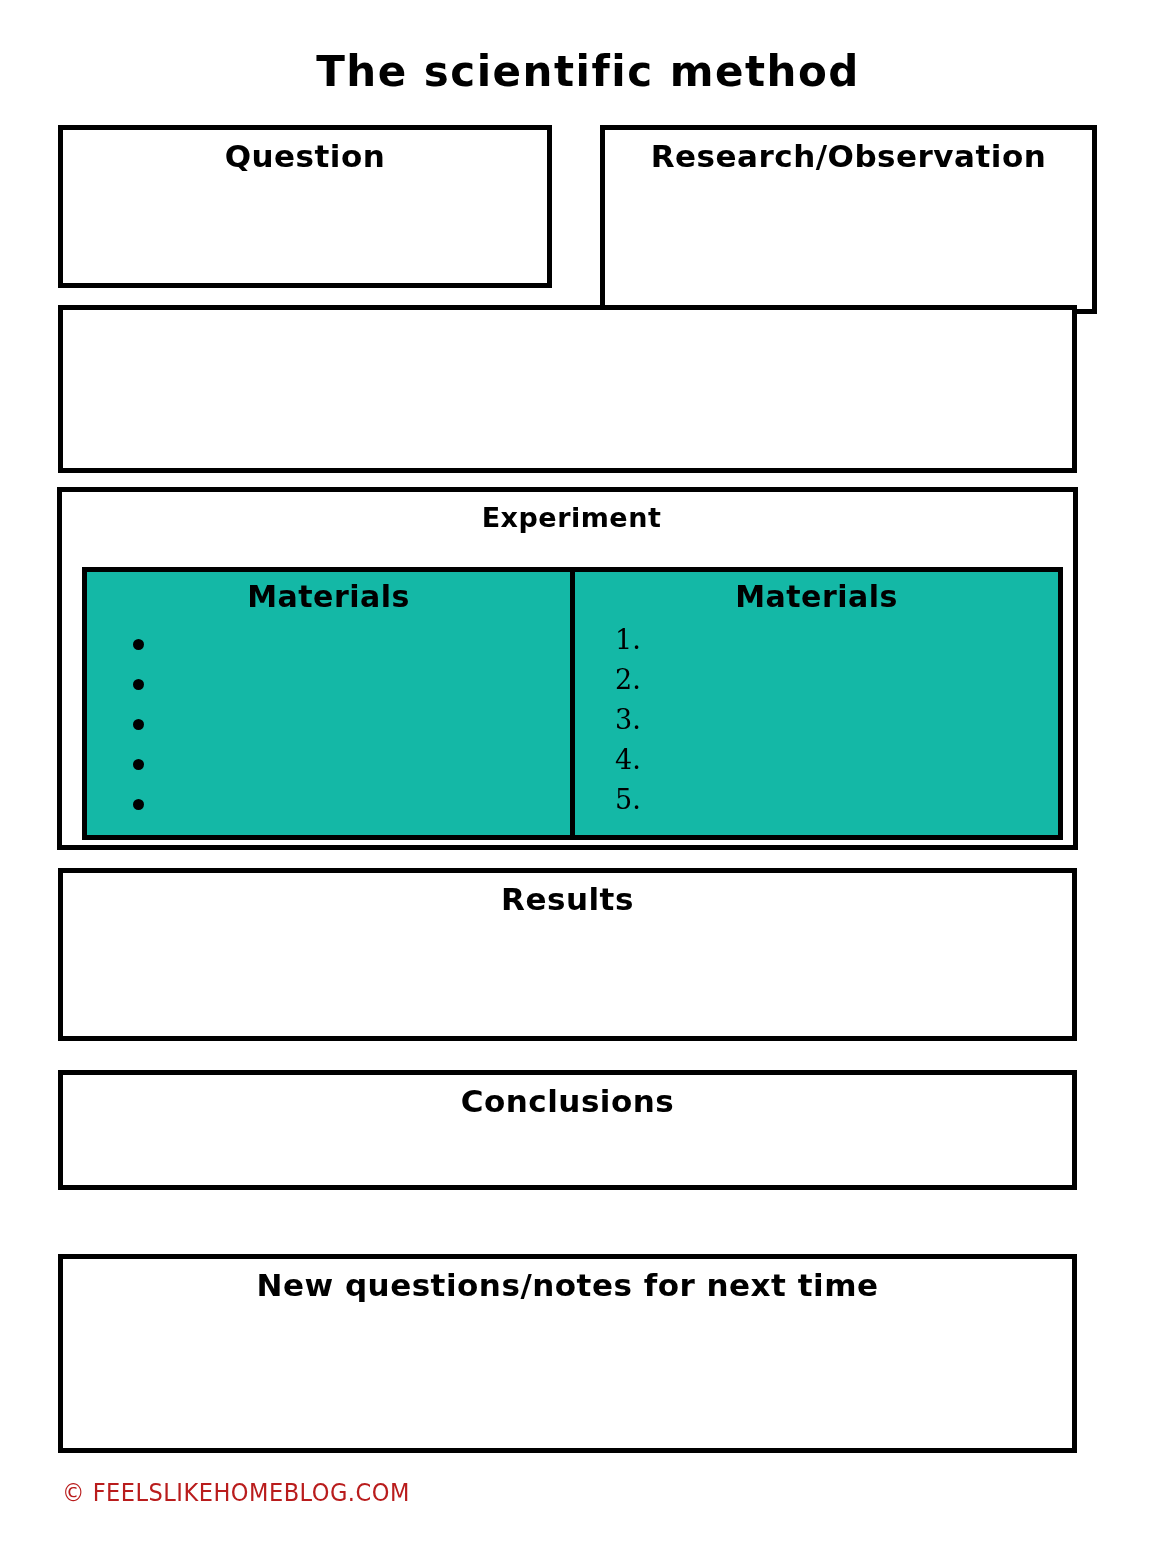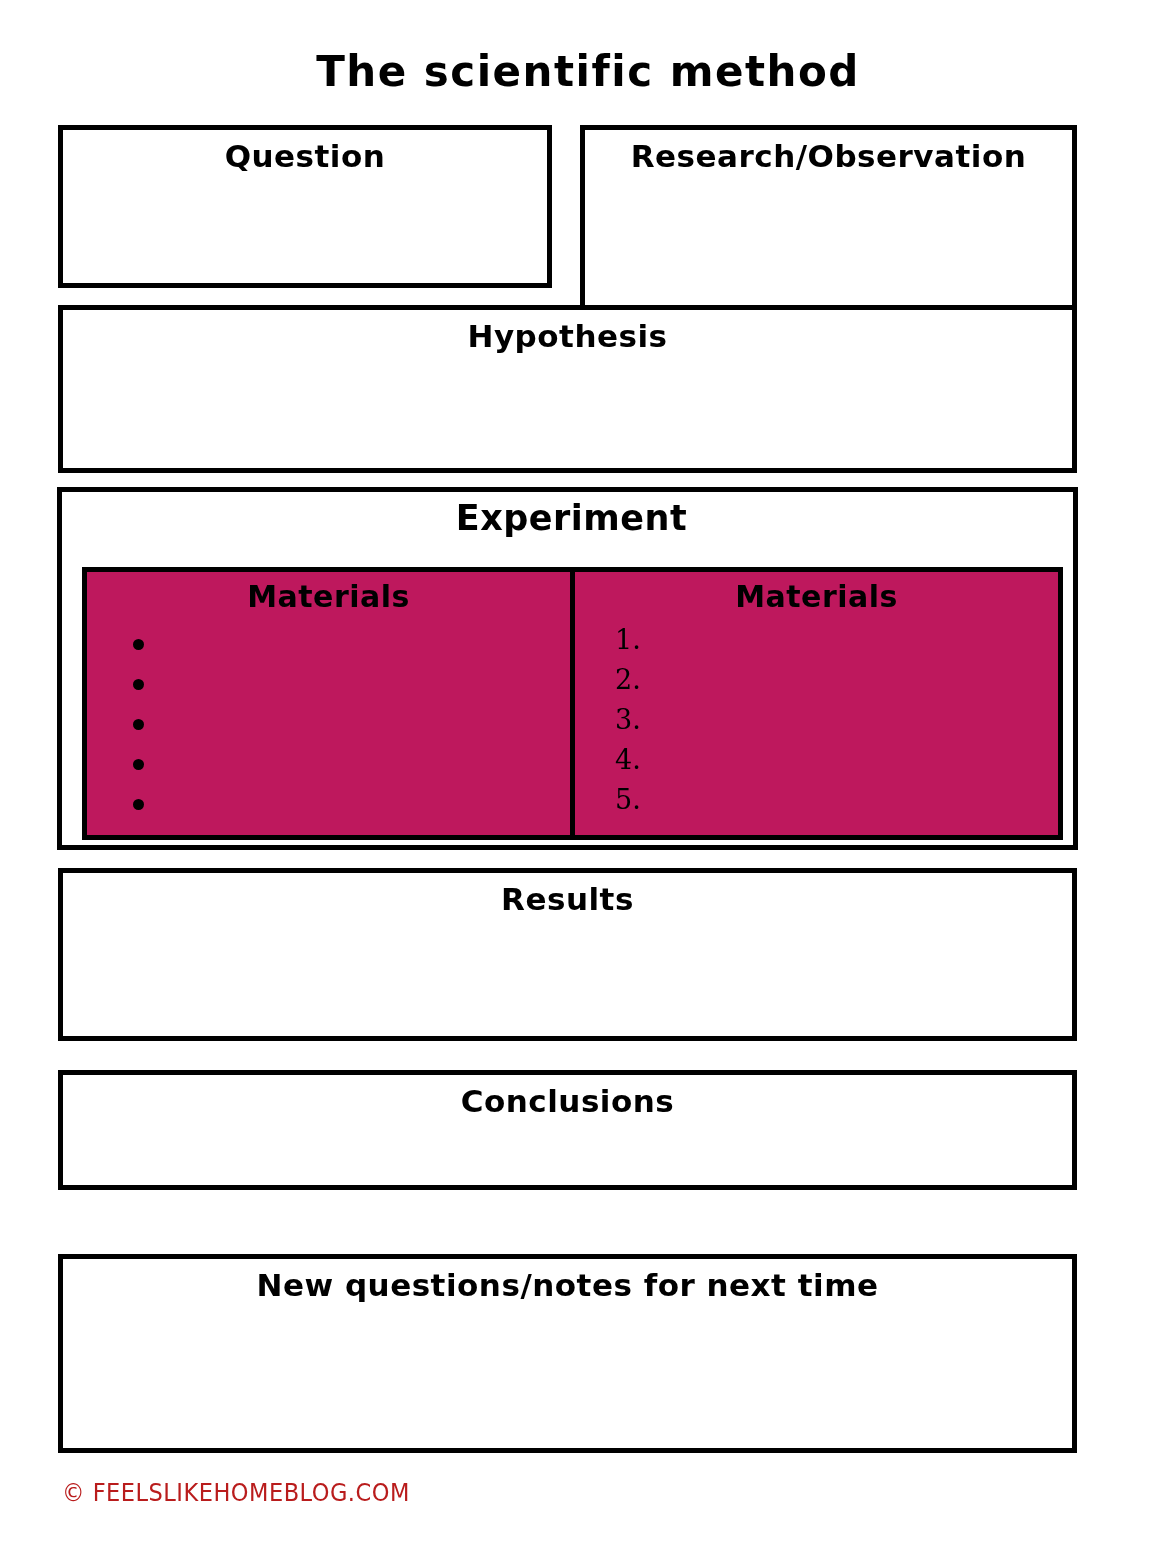--- a/index.html
+++ b/index.html
@@ -47,51 +47,51 @@
     text-align: center;
     font-family: "DejaVu Sans", sans-serif;
     font-weight: bold;
     font-size: 31px;
     line-height: 36px;
     letter-spacing: 0.5px;
     color: #000000;
     white-space: nowrap;
   }
   .box-label.big {
-    font-size: 35px;
+    font-size: 27px;
     margin-left: 8px;
   }
   .write-area {
     position: absolute;
     left: 0;
     right: 0;
     top: 50px;
     bottom: 0;
   }
 
   
   #box-question   { left: 58px;  top: 125px; width: 494px;  height: 163px; }
-  #box-research   { left: 580px; top: 125px; width: 497px;  height: 189px; }
+  #box-research   { left: 600px; top: 125px; width: 497px;  height: 189px; }
 
   
   #box-hypothesis { left: 58px;  top: 305px; width: 1019px; height: 168px; }
 
   
   #box-experiment { left: 57px;  top: 487px; width: 1021px; height: 363px; }
 
   
   #box-exp-inner {
     position: absolute;
     box-sizing: border-box;
     left: 20px;
     top: 75px;
     width: 981px;
     height: 273px;
     border: 5px solid #000000;
-    background: #be185d;
+    background: #14b8a6;
   }
   .exp-col {
     position: absolute;
     top: 0;
     bottom: 0;
     box-sizing: border-box;
   }
   #col-materials { left: 0;     width: 488px; border-right: 5px solid #000000; }
   #col-procedure { left: 488px; right: 0; }
 
@@ -177,21 +177,20 @@
   <div class="box-label">Question</div>
   <div class="write-area"></div>
 </div>
 
 <div class="box" id="box-research">
   <div class="box-label">Research/Observation</div>
   <div class="write-area"></div>
 </div>
 
 <div class="box" id="box-hypothesis">
-  <div class="box-label">Hypothesis</div>
   <div class="write-area"></div>
 </div>
 
 <div class="box" id="box-experiment">
   <div class="box-label big">Experiment</div>
 
   <div id="box-exp-inner">
 
     <div class="exp-col" id="col-materials">
       <div class="col-label">Materials</div>

